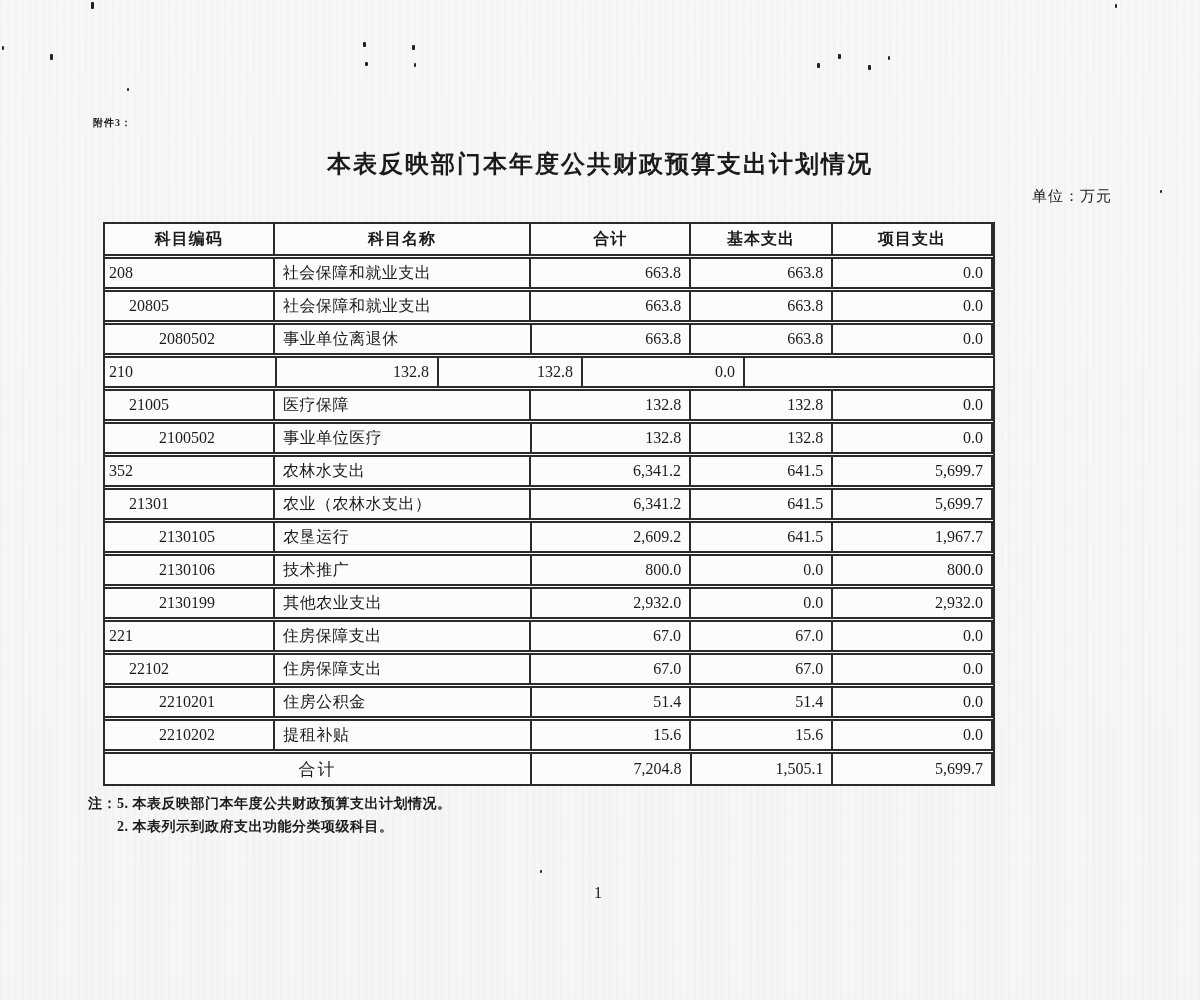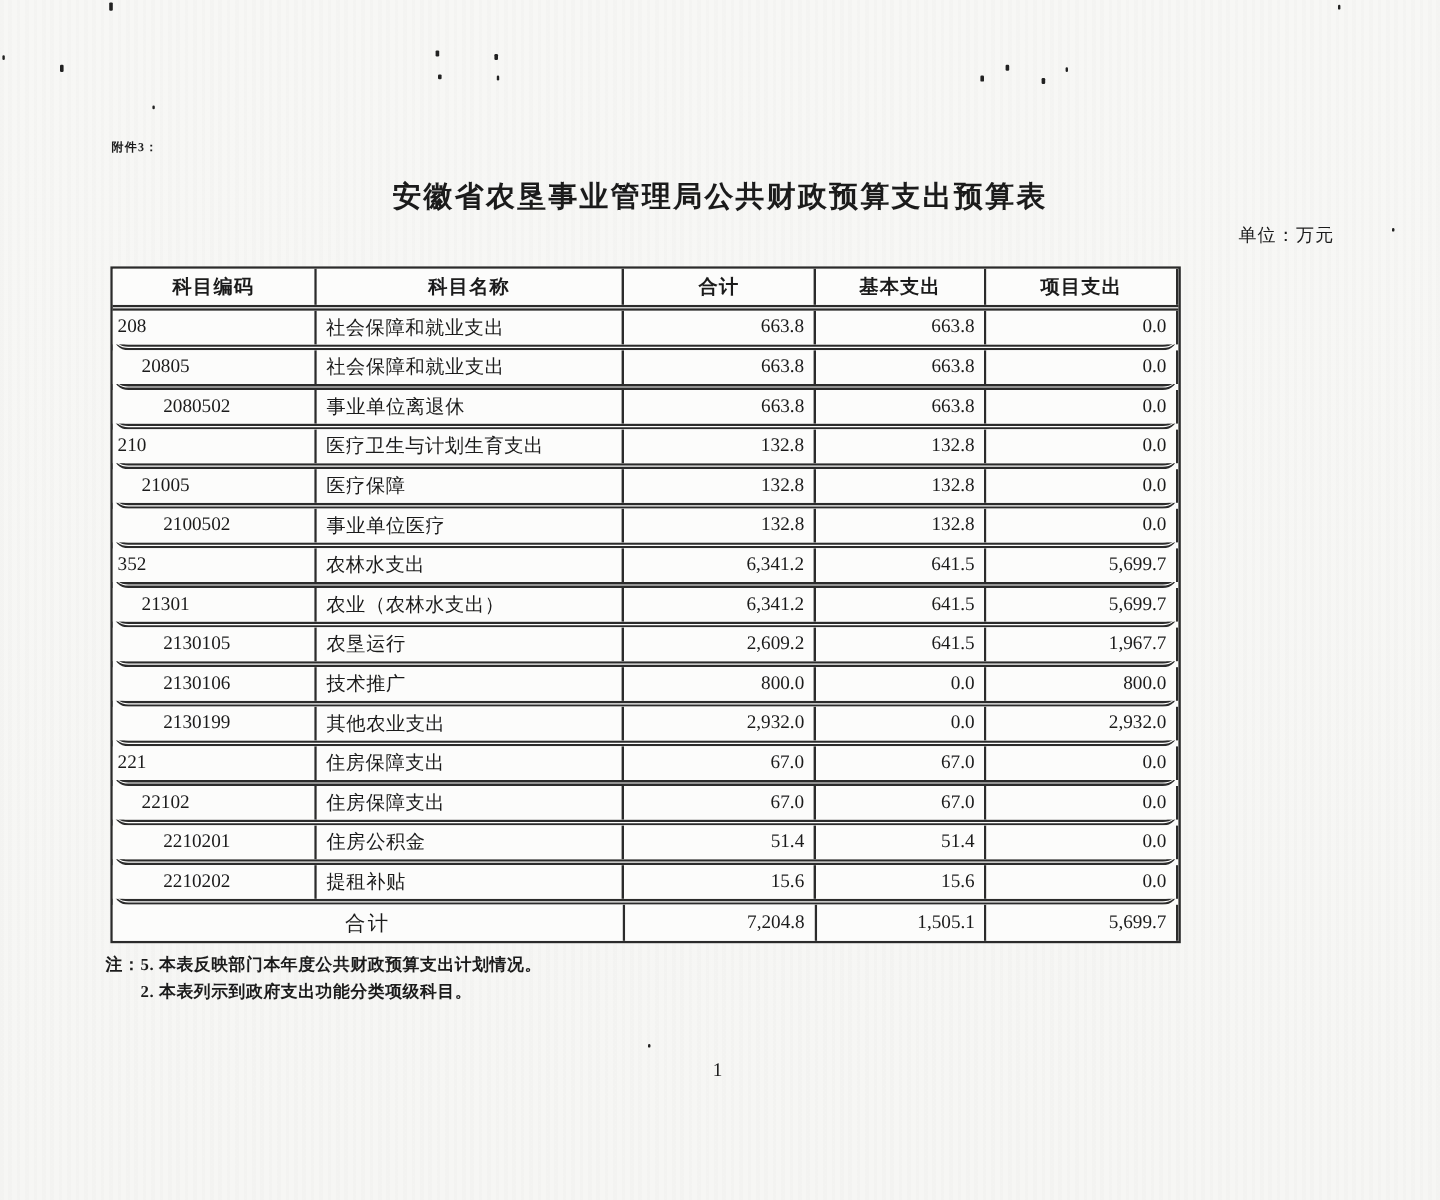--- a/index.html
+++ b/index.html
@@ -28,51 +28,51 @@
     position:absolute;left:0;top:148px;width:1200px;
     text-align:center;
     font-size:24px;font-weight:bold;letter-spacing:2px;
   }
   .unit{
     position:absolute;right:88px;top:187px;
     font-size:15px;letter-spacing:1px;
   }
   
   .budget-table{
-    position:absolute;left:92px;top:222px;width:892px;
+    position:absolute;left:103px;top:222px;width:892px;
     border:2px solid var(--line);
     background:var(--cell);
   }
   .trow{
     display:flex;align-items:stretch;
     border-bottom:5px double var(--line);
     height:35px; 
   }
   .trow.head{height:35px;}
-  .trow.data{height:33px;border-radius:13px;}
+  .trow.data{height:33px;}
   .trow.total{height:30px;border-bottom:none;}
   .cell{
     display:flex;align-items:center;
     border-right:2px solid var(--line);
     font-size:16px;
     overflow:hidden;white-space:nowrap;
     background:var(--cell);
   }
   .cell:last-child{border-right:none;}
   .c0{width:172px;}
   .c1{width:260px;}
   .c2{width:162px;}
   .c3{width:144px;}
   .c4{width:162px;}
   .c5{flex:1;}
   .cmerged{width:434px;justify-content:center;font-size:17px;letter-spacing:2px;}
   .head .cell{justify-content:center;font-weight:bold;font-size:16px;letter-spacing:1px;}
   .cell.code{padding-left:4px;}
   .cell.code.lv2{padding-left:24px;}
-  .cell.code.lv3{padding-left:42px;}
+  .cell.code.lv3{padding-left:54px;}
   .cell.name{padding-left:8px;letter-spacing:0.5px;}
   .cell.num{justify-content:flex-end;padding-right:8px;}
   
   .note1{
     position:absolute;left:88px;top:795px;
     font-size:14px;font-weight:bold;letter-spacing:0.5px;
   }
   .note2{
     position:absolute;left:117px;top:818px;
     font-size:14px;font-weight:bold;letter-spacing:0.5px;
@@ -85,21 +85,21 @@
   .speck{
     position:absolute;background:#222;border-radius:1px;
     pointer-events:none;
   }
 </style>
 </head>
 <body>
 
 <div class="attachment">附件3：</div>
 
-<div class="title">安徽省农垦事业管理局公共财政预算支出预算表</div>
+<div class="title">本表反映部门本年度公共财政预算支出计划情况</div>
 
 <div class="unit">单位：万元</div>
 
 <div class="budget-table">
   <div class="trow head" id="thead">
       <div class="cell c0">科目编码</div>
       <div class="cell c1">科目名称</div>
       <div class="cell c2">合计</div>
       <div class="cell c3">基本支出</div>
       <div class="cell c4">项目支出</div>
@@ -125,21 +125,20 @@
       <div class="trow data">
         <div class="cell c0 code lv3">2080502</div>
         <div class="cell c1 name">事业单位离退休</div>
         <div class="cell c2 num">663.8</div>
         <div class="cell c3 num">663.8</div>
         <div class="cell c4 num">0.0</div>
         <div class="cell c5"></div>
       </div>
       <div class="trow data">
         <div class="cell c0 code lv1">210</div>
-        <div class="cell c1 name">医疗卫生与计划生育支出</div>
         <div class="cell c2 num">132.8</div>
         <div class="cell c3 num">132.8</div>
         <div class="cell c4 num">0.0</div>
         <div class="cell c5"></div>
       </div>
       <div class="trow data">
         <div class="cell c0 code lv2">21005</div>
         <div class="cell c1 name">医疗保障</div>
         <div class="cell c2 num">132.8</div>
         <div class="cell c3 num">132.8</div>

